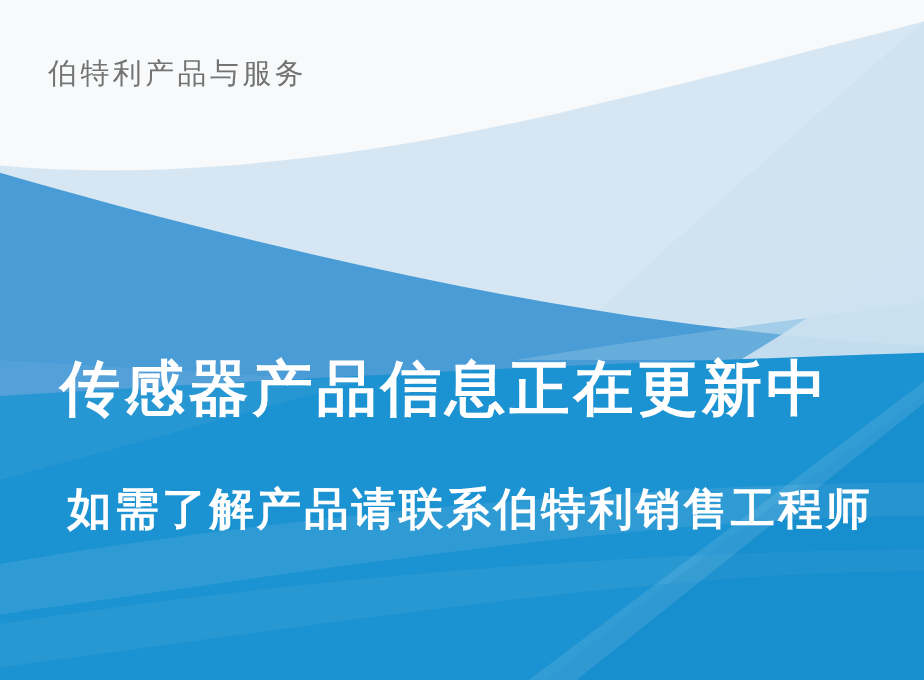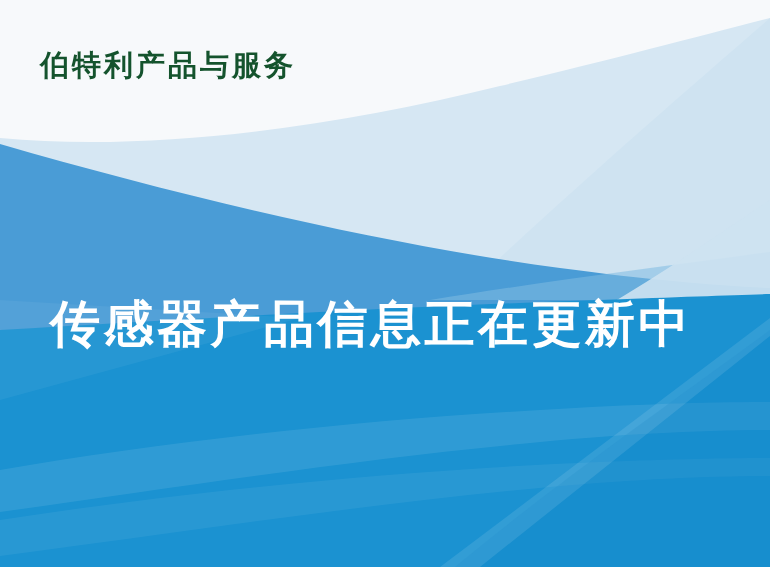--- a/index.html
+++ b/index.html
@@ -26,24 +26,24 @@
     display: block;
   }
   .layer-text {
     position: absolute;
     z-index: 5;
     white-space: nowrap;
   }
   #brand-heading {
     left: 40px;
     top: 48px;
-    font-size: 29px;
-    font-weight: bold;
+    font-size: 24px;
+    font-weight: normal;
     letter-spacing: 3px;
-    color: #14532d;
+    color: #737373;
     line-height: 1.2;
   }
   #headline {
     left: 50px;
     top: 296px;
     font-size: 50px;
     font-weight: bold;
     letter-spacing: 3.5px;
     color: #ffffff;
     line-height: 1.15;
@@ -91,14 +91,15 @@
     <path d="M0,300 L300,318 L0,400 Z" fill="#ffffff" opacity="0.05"></path>
 
     <path d="M0,0 L770,0 L770,14 C690,34 600,60 500,84 C330,126 150,150 0,136 Z" fill="#f7f9fb"></path>
 
   </svg>
 
   <div class="layer-text" id="brand-heading">伯特利产品与服务</div>
 
   <div class="layer-text" id="headline">传感器产品信息正在更新中</div>
 
+  <div class="layer-text" id="subheadline">如需了解产品请联系伯特利销售工程师</div>
 
 </div>
 
 </body></html>

